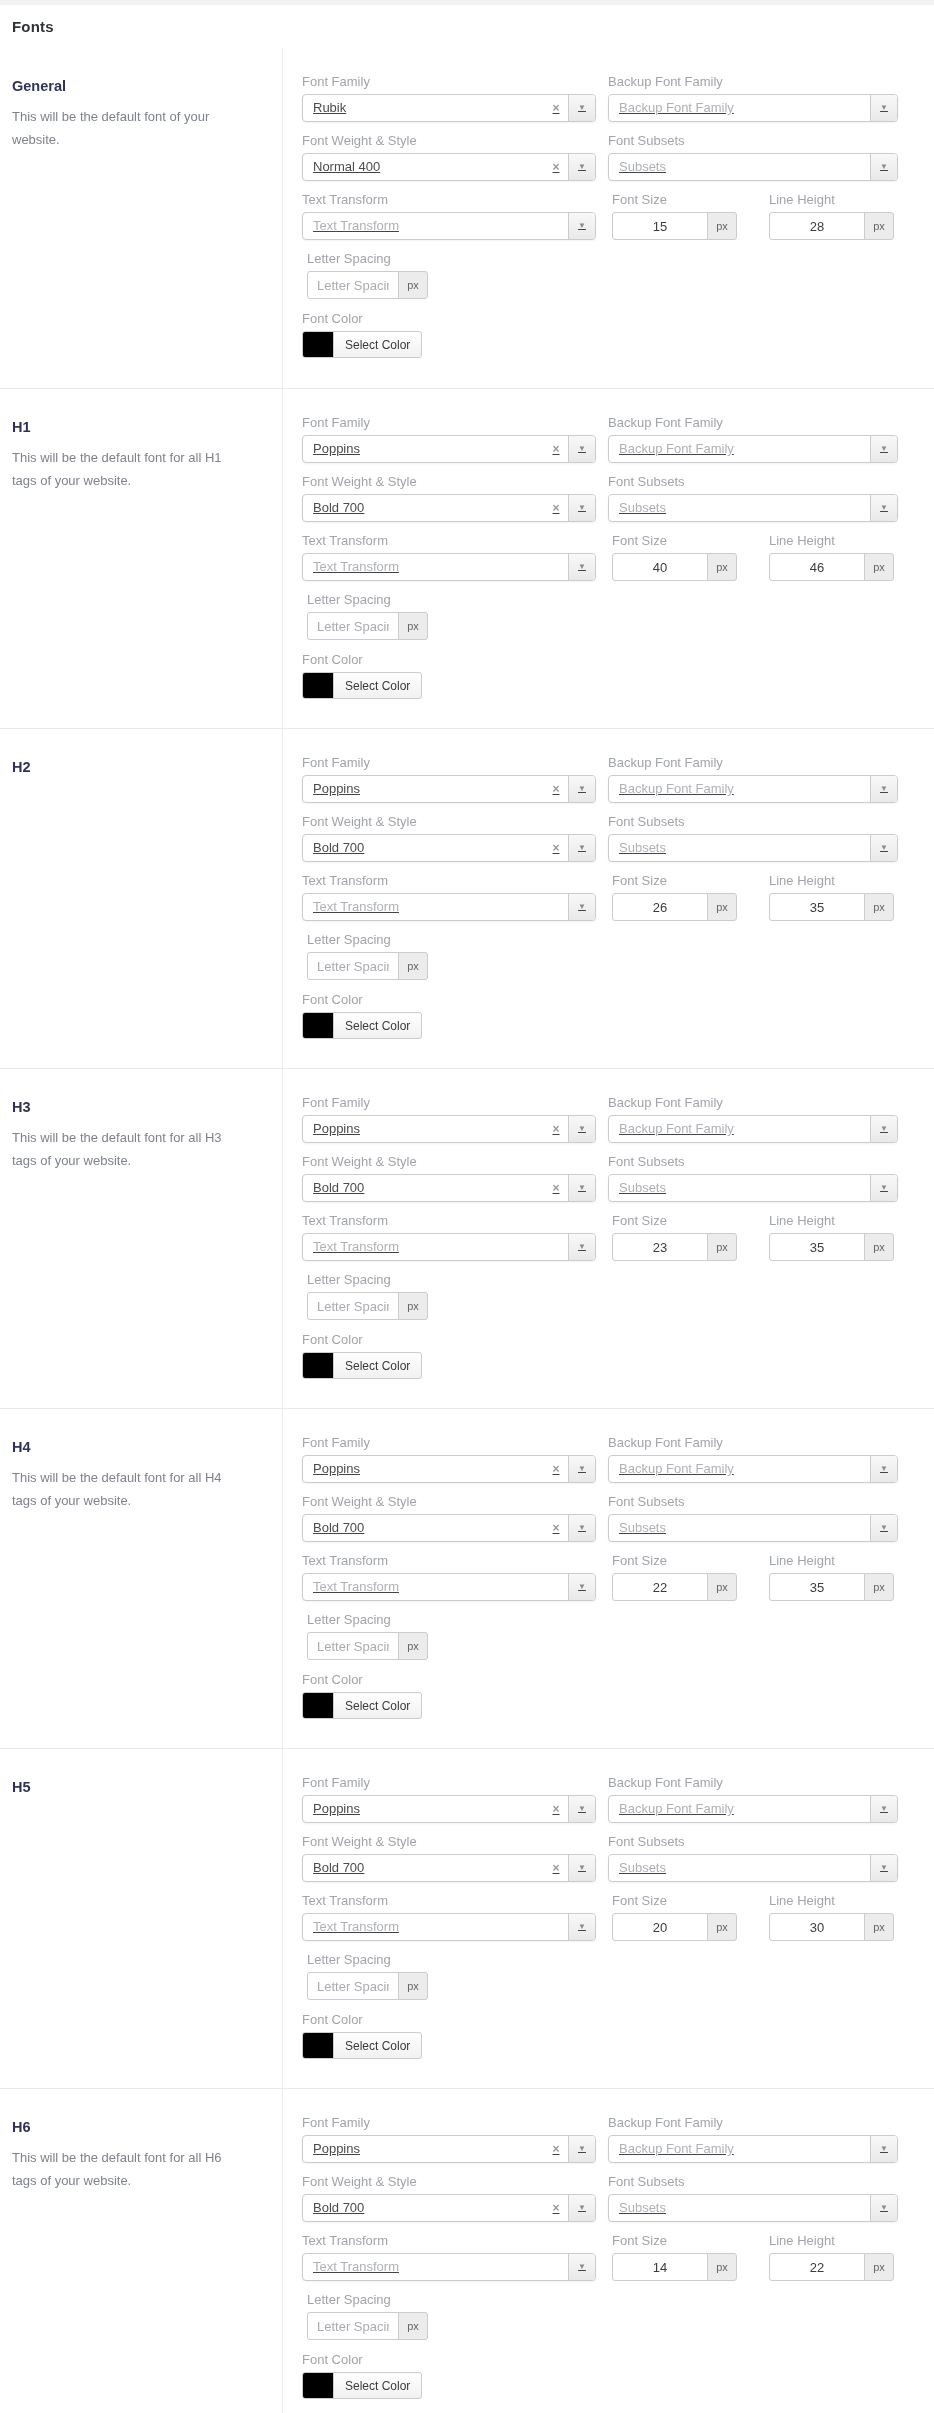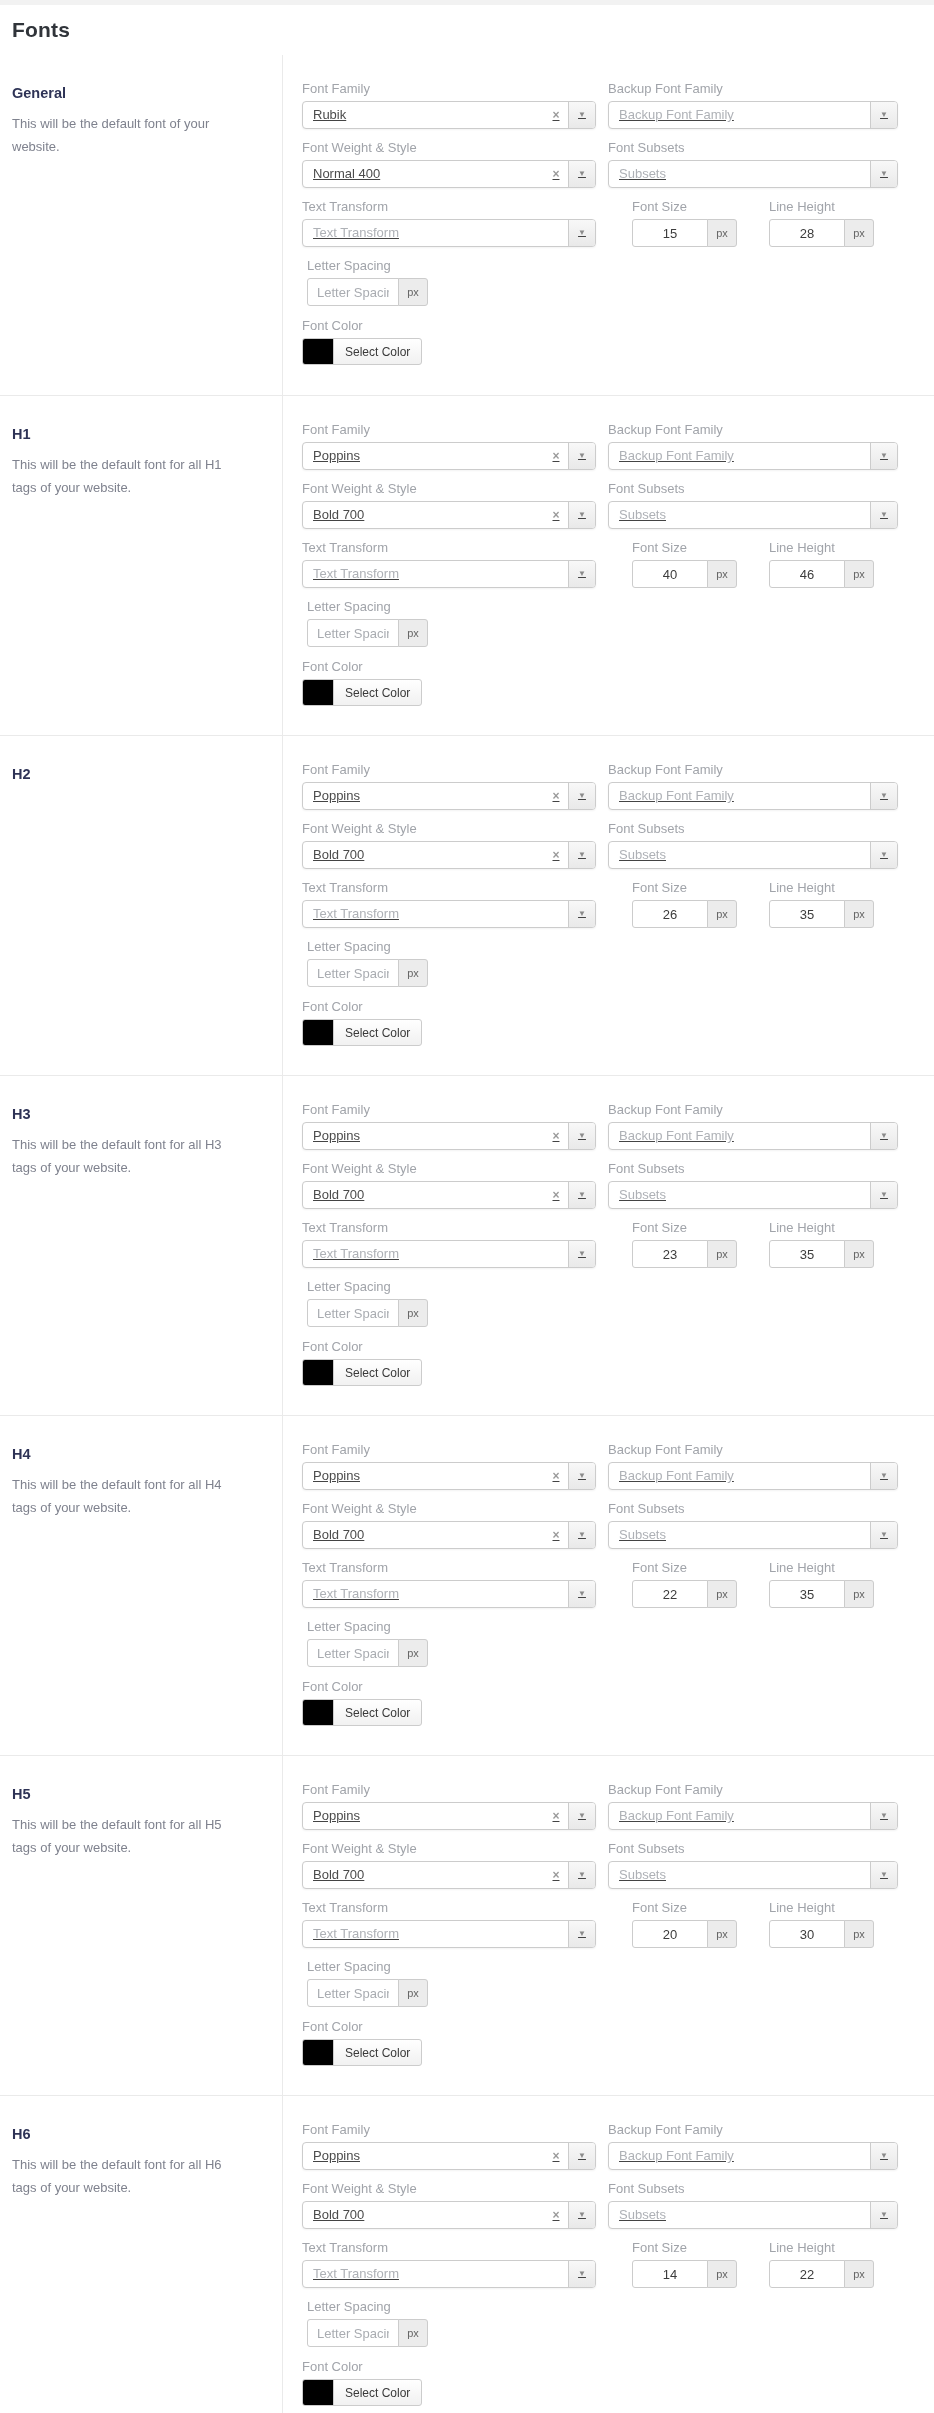--- a/index.html
+++ b/index.html
@@ -5,21 +5,21 @@
   * { box-sizing: border-box; }
   html,body { margin:0; padding:0; }
   body {
     width: 934px;
     background: #ffffff;
     font-family: "Liberation Sans", sans-serif;
     color: #444;
   }
   .top-strip { height:5px; background:#f2f2f2; }
   .page-header { padding: 13px 12px 13px; }
-  .page-title { margin:0; font-size:21px; font-weight:bold; color:#30343a; letter-spacing:0.2px; }
+  .page-title { margin:0; font-size:15px; font-weight:bold; color:#30343a; letter-spacing:0.2px; }
 
   .section { display:flex; border-top:1px solid #eaeaea; min-height:340px; }
   .section:first-of-type { border-top:none; }
   .section-info {
     flex: 0 0 283px; width:283px;
     padding: 30px 38px 0 12px;
     border-right: 1px solid #eaeaea;
   }
   .section-title { margin:0 0 11px; font-size:14.5px; font-weight:bold; color:#2e3356; }
   .section-desc { margin:0; font-size:13px; line-height:1.8; color:#7f828e; }
@@ -40,21 +40,21 @@
   .select-toggle {
     width:27px; border-left:1px solid #ccc;
     background: linear-gradient(#f8f8f8, #e9e9e9);
     display:flex; align-items:center; justify-content:center;
   }
   .select-toggle .arrow { color:#8b8b8b; font-size:8px; line-height:1; }
 
   .num-pair { display:flex; gap:32px;justify-content:center; }
   .num-wrap, .ls-wrap { display:flex; }
   .num-input {
-    width:76px; height:28px; border:1px solid #ccc; border-radius:3px 0 0 3px;
+    width:96px; height:28px; border:1px solid #ccc; border-radius:3px 0 0 3px;
     text-align:center; font-size:13px; color:#3c3c3c; background:#fff; outline:none;
   }
   .unit {
     height:28px; width:30px; margin-left:-1px;
     border:1px solid #ccc; border-radius:0 3px 3px 0;
     background:#ececec; color:#666; font-size:11px;
     display:flex; align-items:center; justify-content:center;
   }
   .ls-field { margin-left:5px; margin-bottom:12px; }
   .ls-input {
@@ -568,21 +568,20 @@
           <span class="color-button-label">Select Color</span>
         </button>
       </div>
 
     </div>
   </div>
 
   <div class="section">
     <div class="section-info">
       <h2 class="section-title" style="color: rgb(46, 51, 86);">H5</h2>
-      <p class="section-desc">This will be the default font for all H5 tags of your website.</p>
     </div>
     <div class="section-fields">
 
       <div class="row">
         <div class="field">
           <span class="field-label">Font Family</span>
           <div class="select">
             <span class="select-value">Poppins</span>
             <span class="select-clear">×</span>
             <span class="select-toggle">

